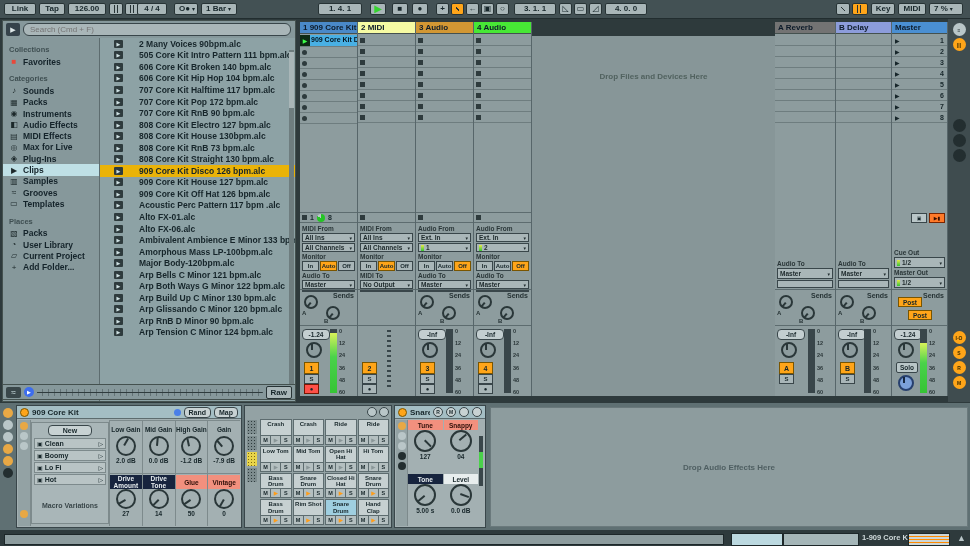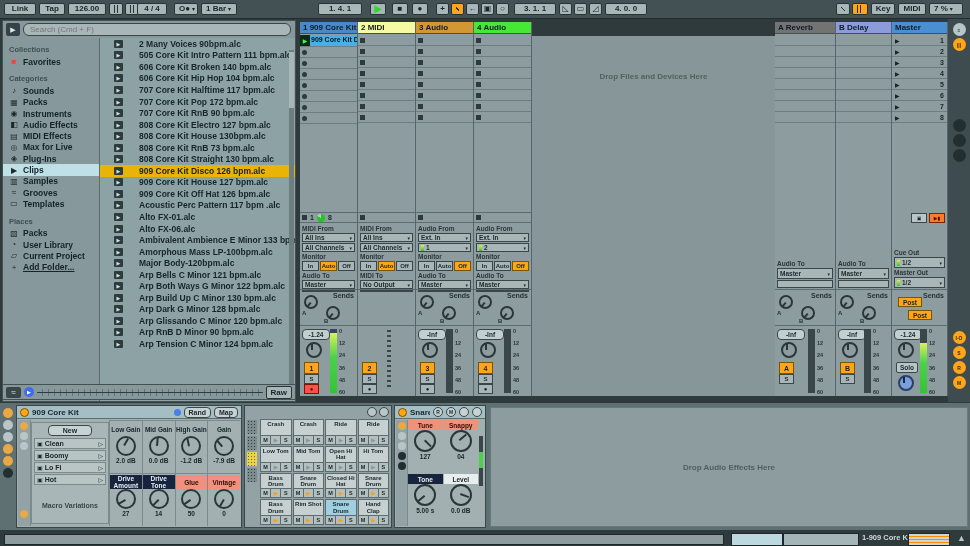--- a/index.html
+++ b/index.html
@@ -19,21 +19,21 @@
   #collapse{position:absolute;left:3px;top:2px;width:14px;height:13px;background:#35424a;color:#dfe8e9;font-size:7px;
     display:flex;align-items:center;justify-content:center;border-radius:2px;}
   #search{position:absolute;left:20px;top:2px;width:268px;height:13px;background:#a9b6b8;border:1px solid #39464a;
     border-radius:6px;font-size:8px;color:#4e5e61;padding:0 6px;box-sizing:border-box;font-family:inherit;}
   #sidebar{position:absolute;left:0;top:17px;width:96px;bottom:0;border-right:1px solid #5d6c6f;overflow:hidden;}
   .sb-title{font-size:7.5px;color:#3f4f52;margin:7px 0 2px 6px;font-weight:700;}
   .sb-item{display:flex;align-items:center;height:11.3px;padding-left:6px;gap:4px;cursor:default;}
   .sb-item.sel{background:#bfe0e6;}
   .sb-ico{width:10px;text-align:center;font-size:8px;color:#1c282a;}
   .sb-lbl{font-size:8.5px;font-weight:700;color:#14232а;color:#14232a;white-space:nowrap;}
-  .sb-item .und{text-decoration:underline;}
+  .sb-item .und{}
   #filepane{position:absolute;left:97px;top:17px;right:0;bottom:0;background:#8da2a5;}
   #name-hdr{height:11px;background:#7f9295;border-bottom:1px solid #5d6c6f;font-size:8px;font-weight:700;
     padding-left:4px;display:flex;align-items:center;justify-content:space-between;}
   #name-hdr .sort{margin-right:10px;font-size:6px;}
   .file-row{display:flex;align-items:center;height:11.55px;gap:16px;padding-left:14px;white-space:nowrap;overflow:hidden;}
   .file-row.sel{background:#eab308;}
   .f-ico{width:9px;height:8px;background:#2e3b3d;color:#cfe2e4;font-size:5px;display:flex;align-items:center;justify-content:center;border-radius:1px;flex:none;}
   .f-name{font-size:8.5px;font-weight:700;color:#16252a;}
   #fscroll{position:absolute;right:1px;top:12px;bottom:2px;width:5px;background:#6e7d7f;}
   #fthumb{position:absolute;left:0;top:2px;width:5px;height:56px;background:#a9b6b8;}
@@ -471,24 +471,20 @@
       <div class="file-row">
         <span class="f-ico">▶</span>
         <span class="f-name">Arp Both Ways G Minor 122 bpm.alc</span>
       </div>
 
       <div class="file-row">
         <span class="f-ico">▶</span>
         <span class="f-name">Arp Build Up C Minor 130 bpm.alc</span>
       </div>
 
-      <div class="file-row">
-        <span class="f-ico">▶</span>
-        <span class="f-name">Arp Dark G Minor 128 bpm.alc</span>
-      </div>
 
       <div class="file-row">
         <span class="f-ico">▶</span>
         <span class="f-name">Arp Glissando C Minor 120 bpm.alc</span>
       </div>
 
       <div class="file-row">
         <span class="f-ico">▶</span>
         <span class="f-name">Arp RnB D Minor 90 bpm.alc</span>
       </div>

